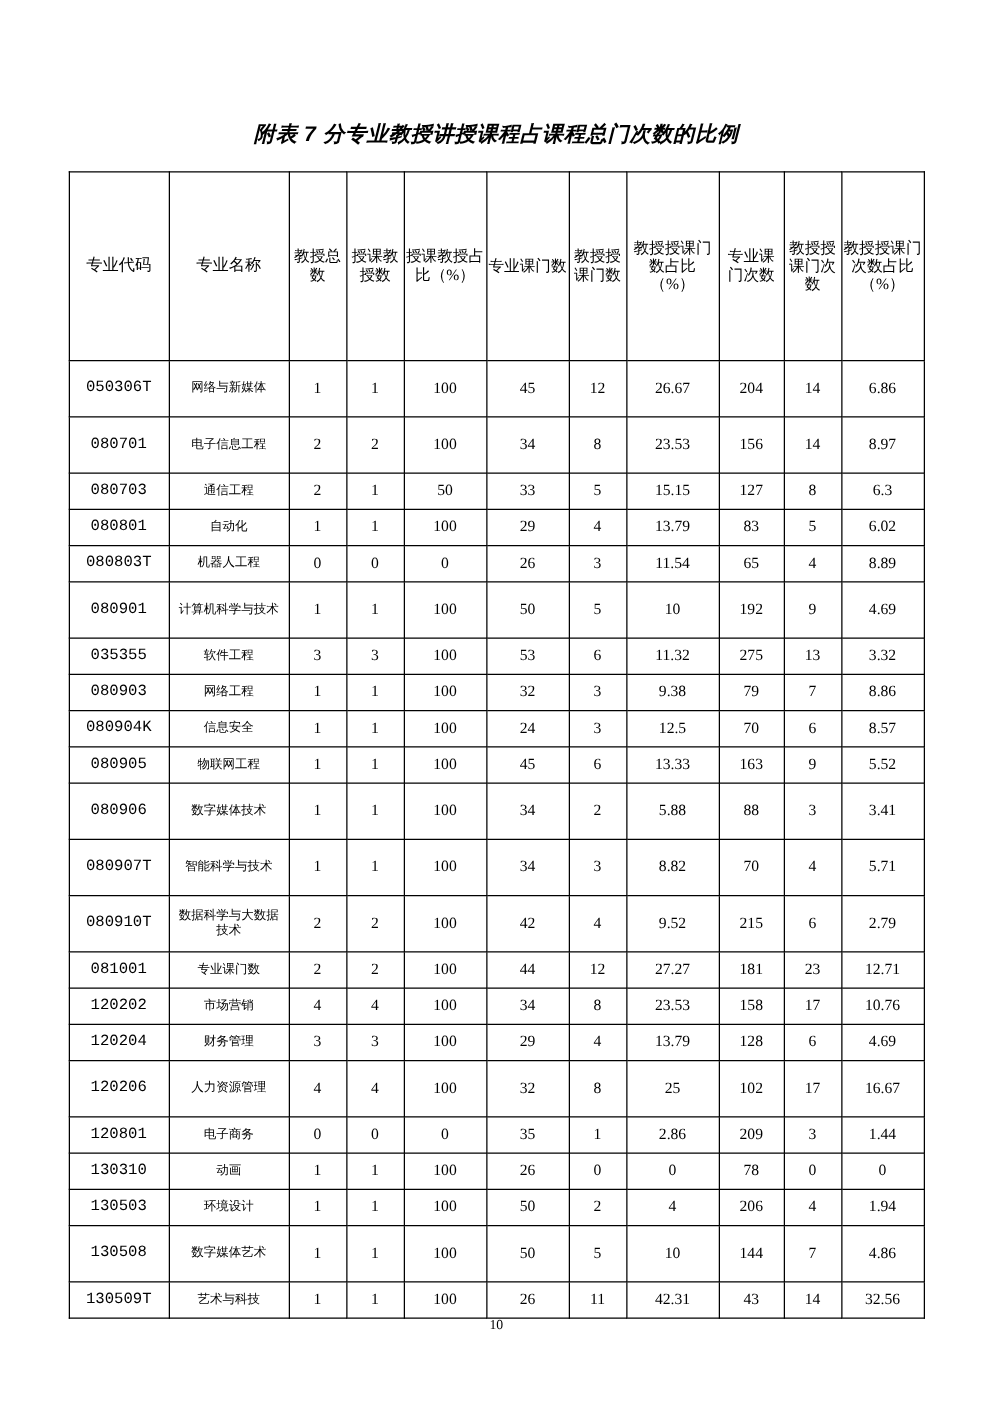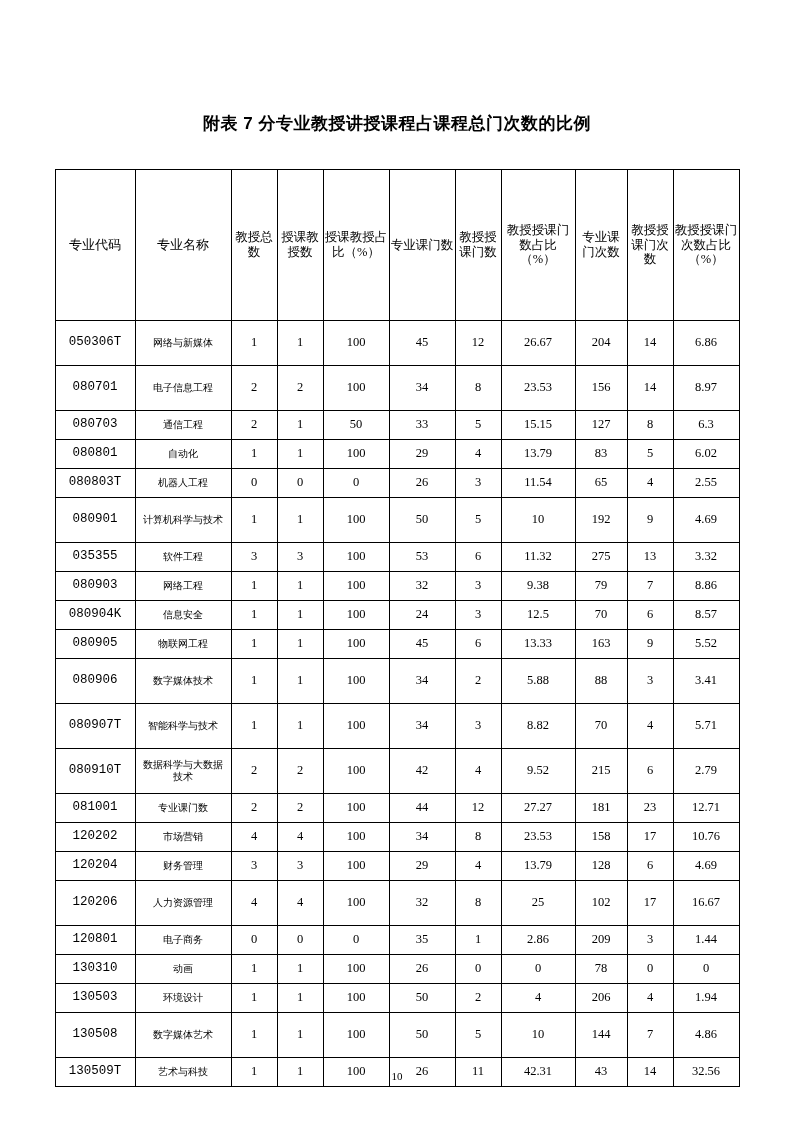--- a/index.html
+++ b/index.html
@@ -20,23 +20,24 @@
     box-sizing: border-box;
     padding: 0;
     position: relative;
   }
   .doc-title {
     text-align: center;
     font-family: "Liberation Sans", "DejaVu Sans", sans-serif;
     font-weight: bold;
     font-size: 17px;
     letter-spacing: 0.5px;
-    margin: 16px;
+    margin: 0;
     padding-top: 96px;
     padding-bottom: 18px;
+    font-style: italic;
   }
   .table-wrap {
     display: flex;
     justify-content: center;
   }
   table.data {
     border-collapse: collapse;
     table-layout: fixed;
     width: 684px;
     font-size: 12px;
@@ -52,20 +53,21 @@
   thead th {
     height: 146px;
     font-size: 12.5px;
   }
   thead th.vert {
     font-size: 12.5px;
     line-height: 1.18;
   }
   thead th.wide {
     font-size: 13px;
+    font-family: Liberation Mono, monospace;
   }
   tbody td {
     height: 24px;
     font-size: 12.5px;
   }
   tbody td.code {
     font-family: Liberation Mono, monospace;
     font-size: 12.5px;
   }
   tbody td.name {
@@ -191,21 +193,21 @@
             <td class="code">080803T</td>
             <td class="name">机器人工程</td>
             <td>0</td>
             <td>0</td>
             <td>0</td>
             <td>26</td>
             <td>3</td>
             <td>11.54</td>
             <td>65</td>
             <td>4</td>
-            <td>2.55</td>
+            <td>8.89</td>
           </tr>
           <tr class="tall">
             <td class="code">080901</td>
             <td class="name">计算机科学与技术</td>
             <td>1</td>
             <td>1</td>
             <td>100</td>
             <td>50</td>
             <td>5</td>
             <td>10</td>

